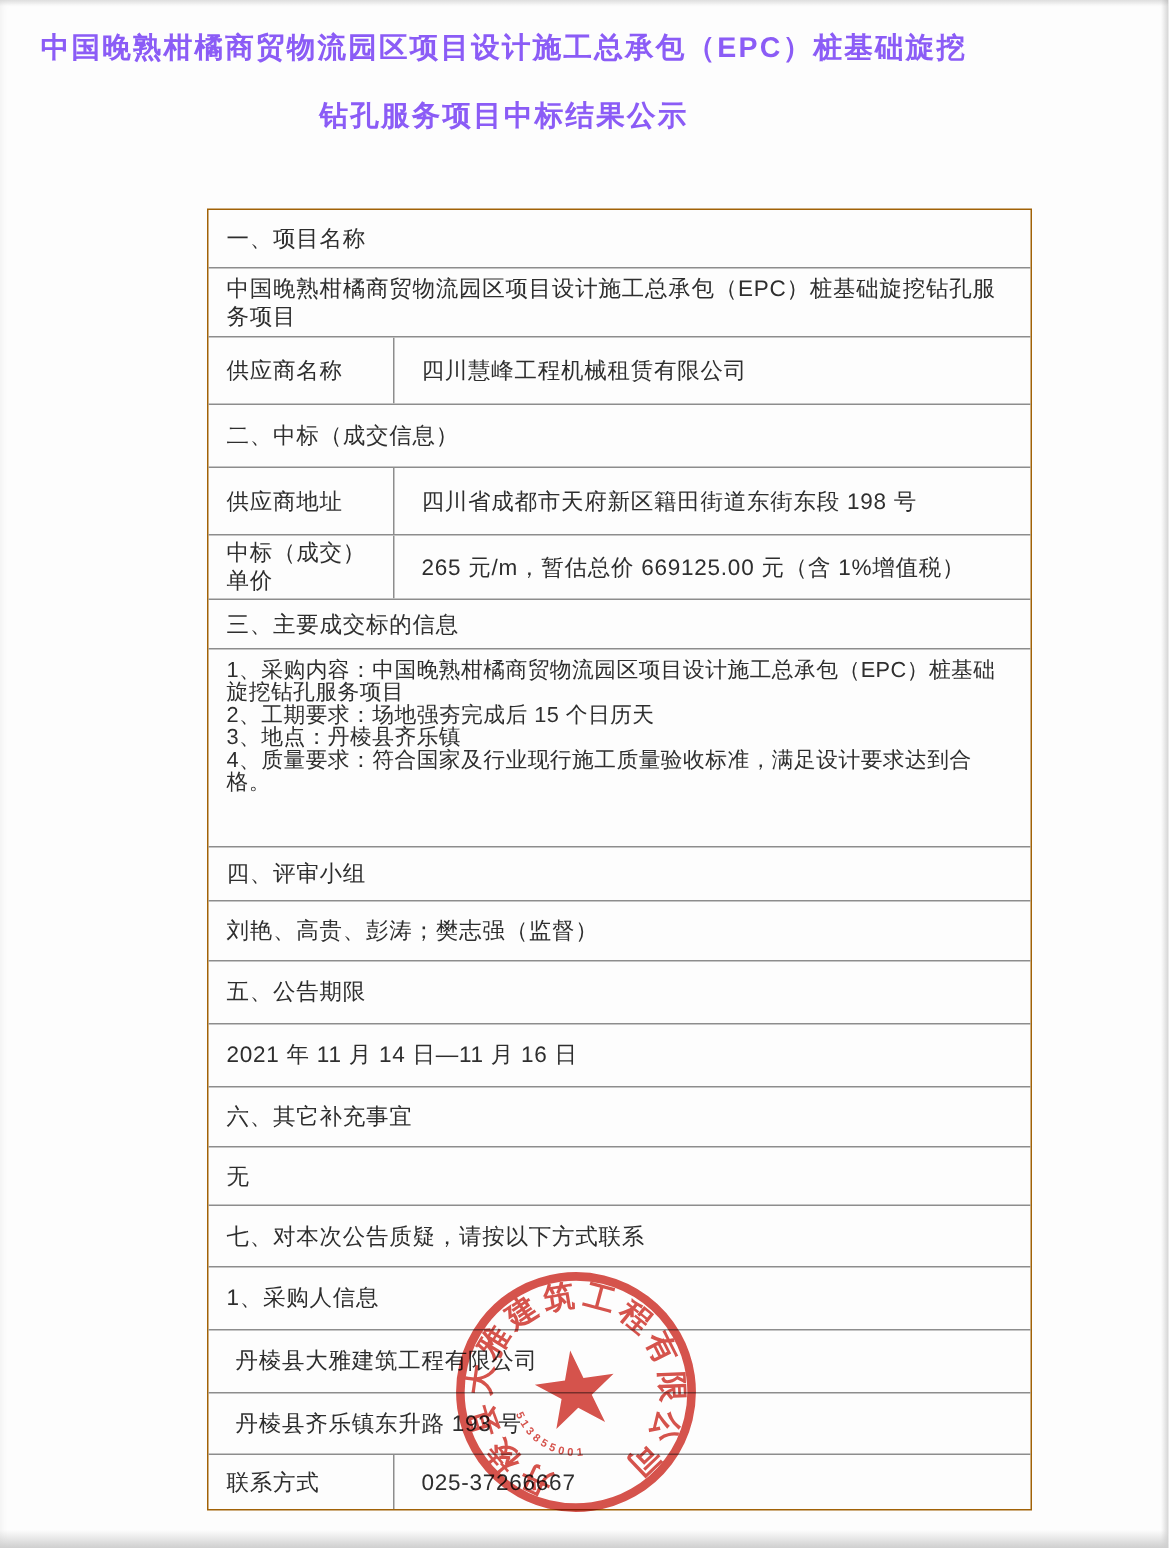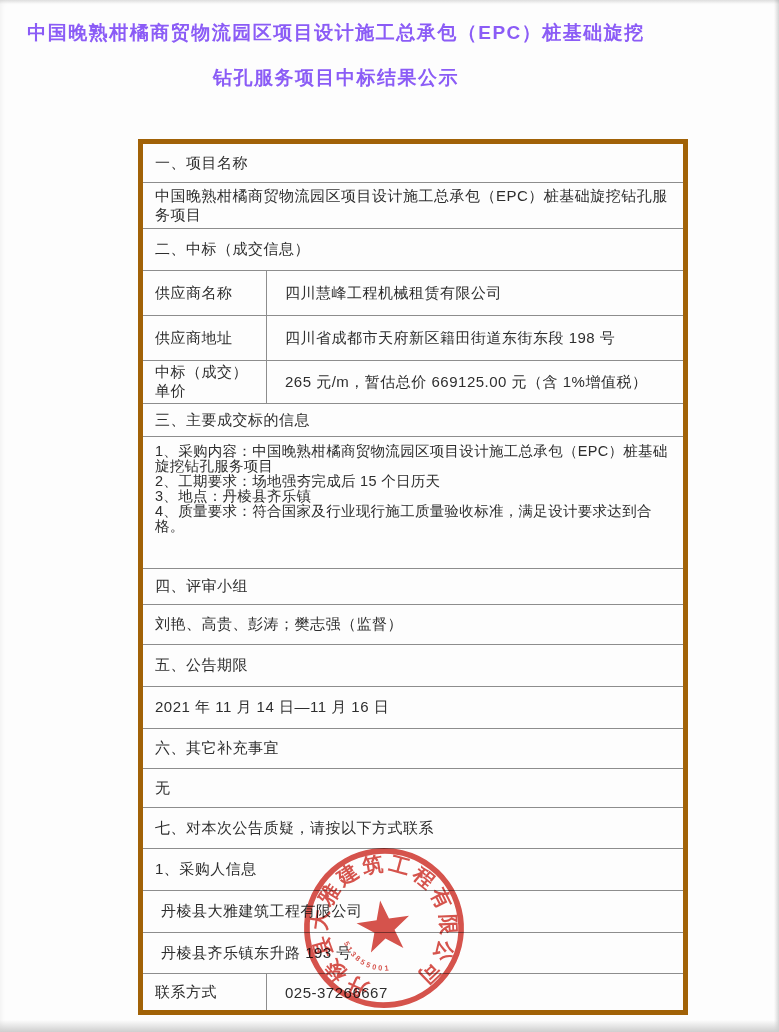--- a/index.html
+++ b/index.html
@@ -18,21 +18,21 @@
     background:linear-gradient(to bottom,rgba(180,180,180,0),#cfcfcf);}
   .scan-right{position:absolute;top:0;bottom:0;right:0;width:5px;
     background:linear-gradient(to left,rgba(120,120,120,.25),rgba(120,120,120,0));}
   .scan-top{position:absolute;top:0;left:0;right:0;height:4px;
     background:linear-gradient(to bottom,rgba(120,120,120,.18),rgba(120,120,120,0));}
 
   .title{position:absolute;top:10px;left:0;width:672px;text-align:center;
     font-size:19px;font-weight:bold;line-height:45px;letter-spacing:1.5px;color:#8b5cf6;}
 
   .tbl{position:absolute;left:138px;top:139px;width:550px;
-    border:5px solid #a16207;box-sizing:border-box;font-size:15px;}
+    border:1px solid #a16207;box-sizing:border-box;font-size:15px;}
   .row{box-sizing:border-box;display:flex;align-items:center;
     border-top:1px solid #8d8d8d;overflow:hidden;}
   .row:first-child{border-top:none;}
   .cell-full{padding:0 12px;letter-spacing:.5px;}
   .cell-label{width:124px;flex:0 0 124px;align-self:stretch;display:flex;align-items:center;
     padding:0 6px 0 12px;border-right:1px solid #8d8d8d;box-sizing:border-box;letter-spacing:.5px;}
   .cell-value{flex:1;padding:0 10px 0 18px;letter-spacing:.5px;}
   .row-multi{display:block;padding:7px 12px 0 12px;line-height:15px;letter-spacing:.3px;font-size:14.5px;}
   .row-multi div{white-space:normal;}
 
@@ -50,26 +50,26 @@
     <div>钻孔服务项目中标结果公示</div>
   </div>
 
   <div class="tbl">
     <div class="row" style="height:38px">
       <div class="cell-full">一、项目名称</div>
     </div>
     <div class="row" style="height:46px">
       <div class="cell-full">中国晚熟柑橘商贸物流园区项目设计施工总承包（EPC）桩基础旋挖钻孔服务项目</div>
     </div>
-    <div class="row" style="height:42px">
-      <div class="cell-full">二、中标（成交信息）</div>
-    </div>
     <div class="row" style="height:45px">
       <div class="cell-label">供应商名称</div>
       <div class="cell-value">四川慧峰工程机械租赁有限公司</div>
+    </div>
+    <div class="row" style="height:42px">
+      <div class="cell-full">二、中标（成交信息）</div>
     </div>
     <div class="row" style="height:45px">
       <div class="cell-label">供应商地址</div>
       <div class="cell-value">四川省成都市天府新区籍田街道东街东段 198 号</div>
     </div>
     <div class="row" style="height:43px">
       <div class="cell-label">中标（成交）单价</div>
       <div class="cell-value">265 元/m，暂估总价 669125.00 元（含 1%增值税）</div>
     </div>
     <div class="row" style="height:33px">

